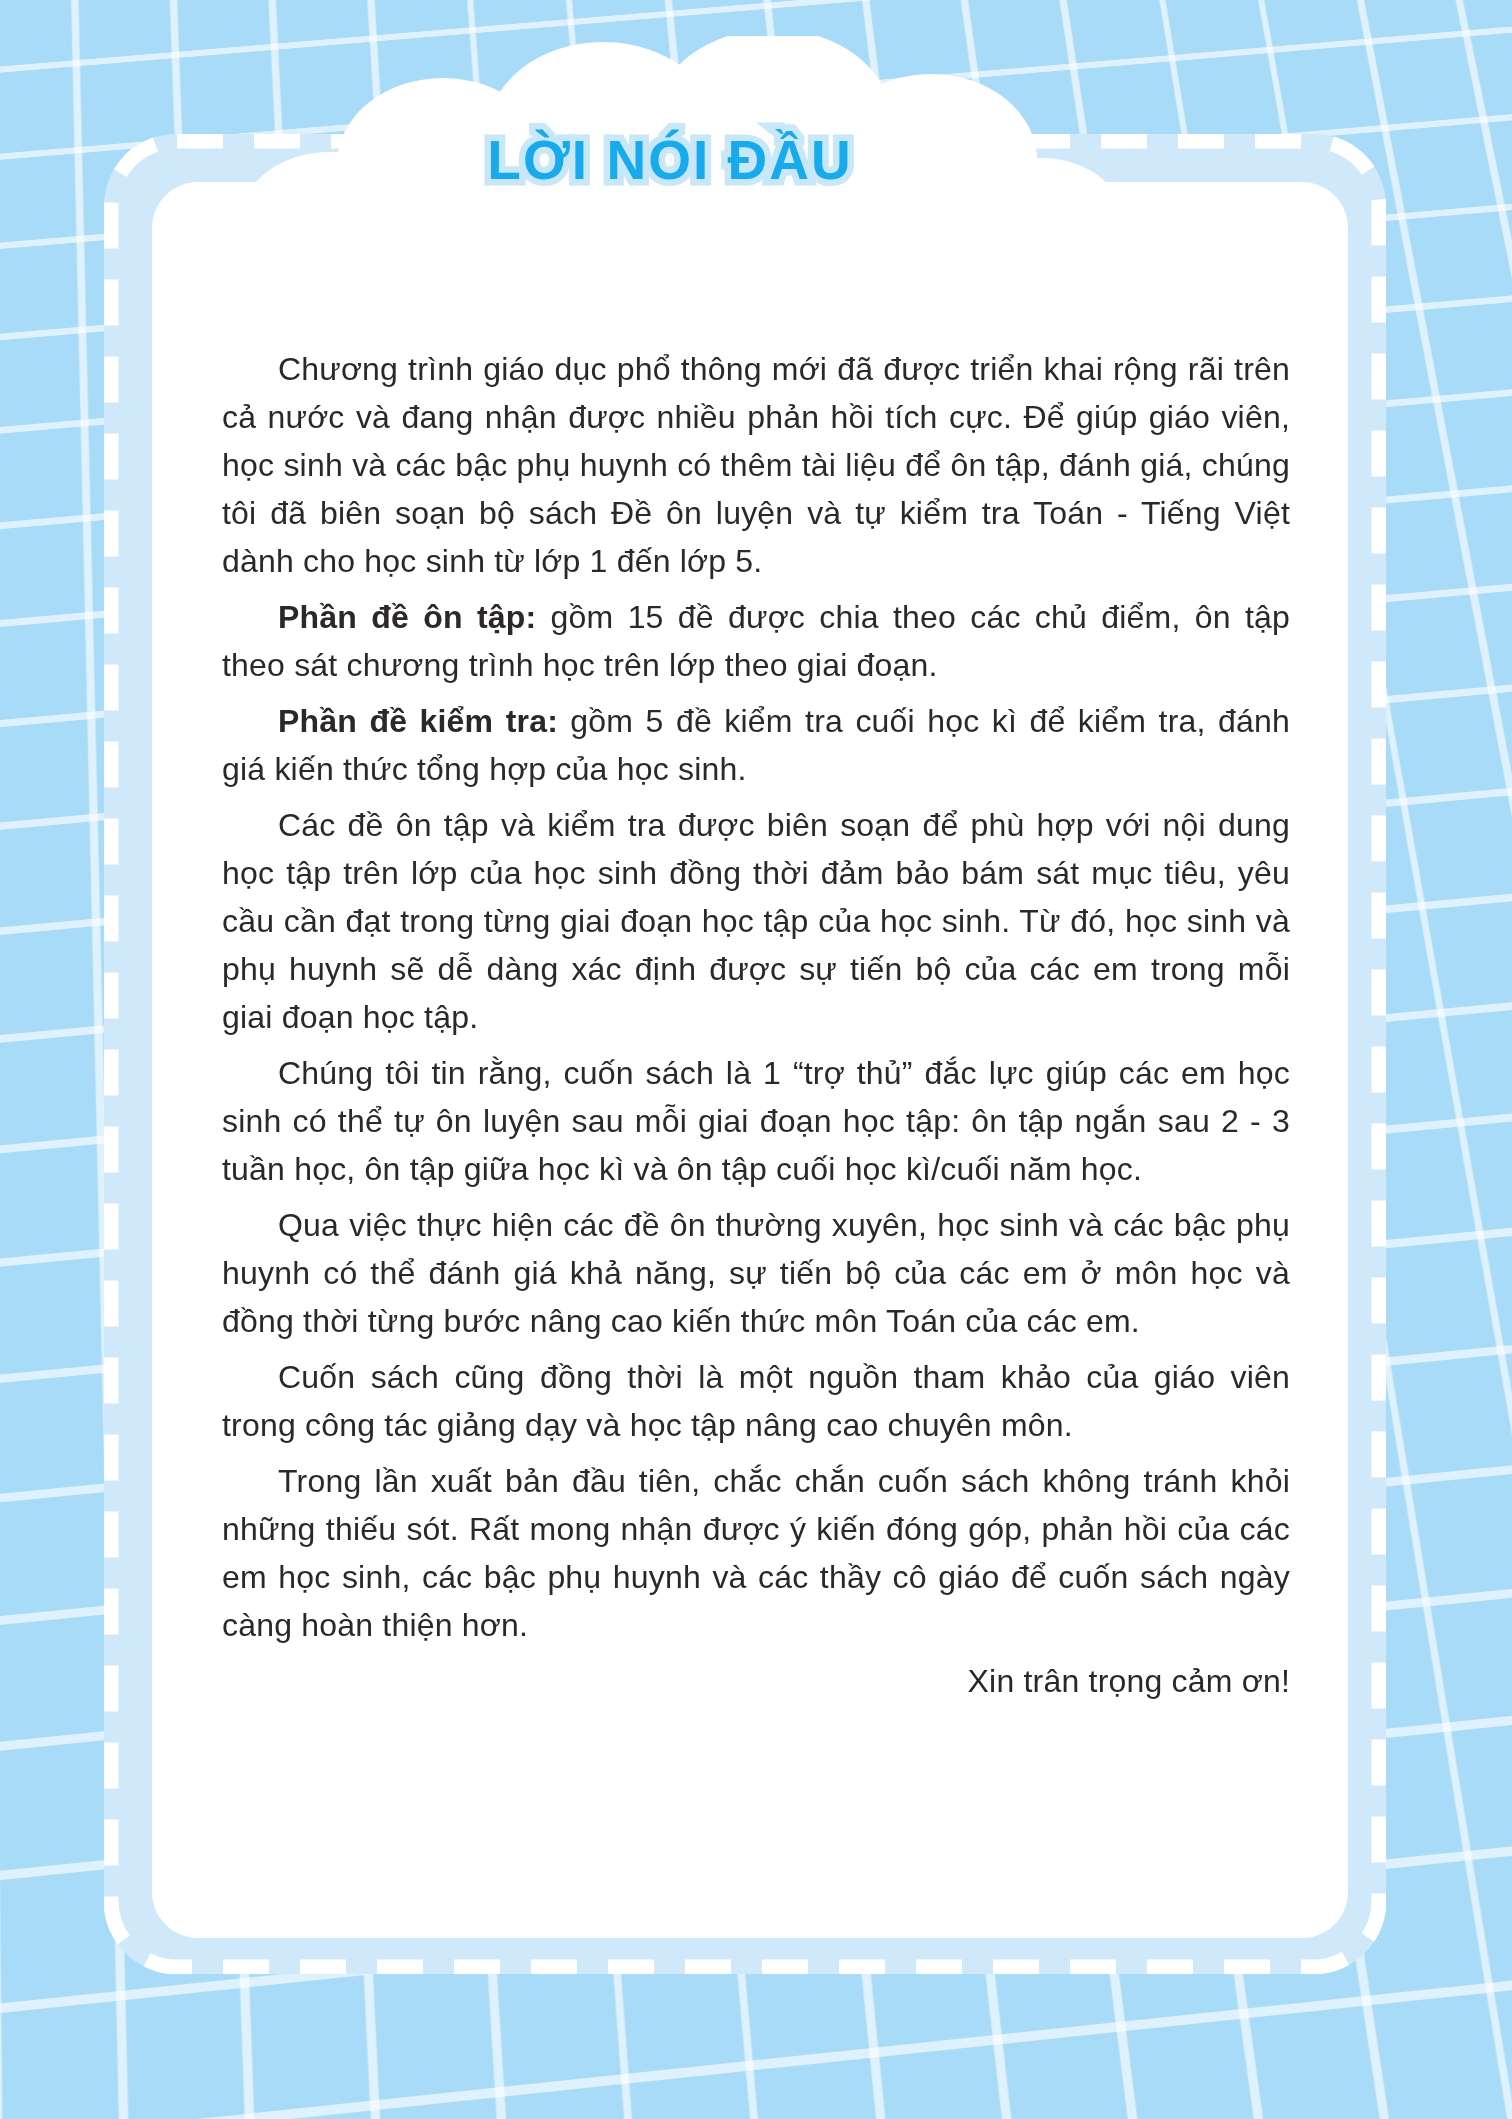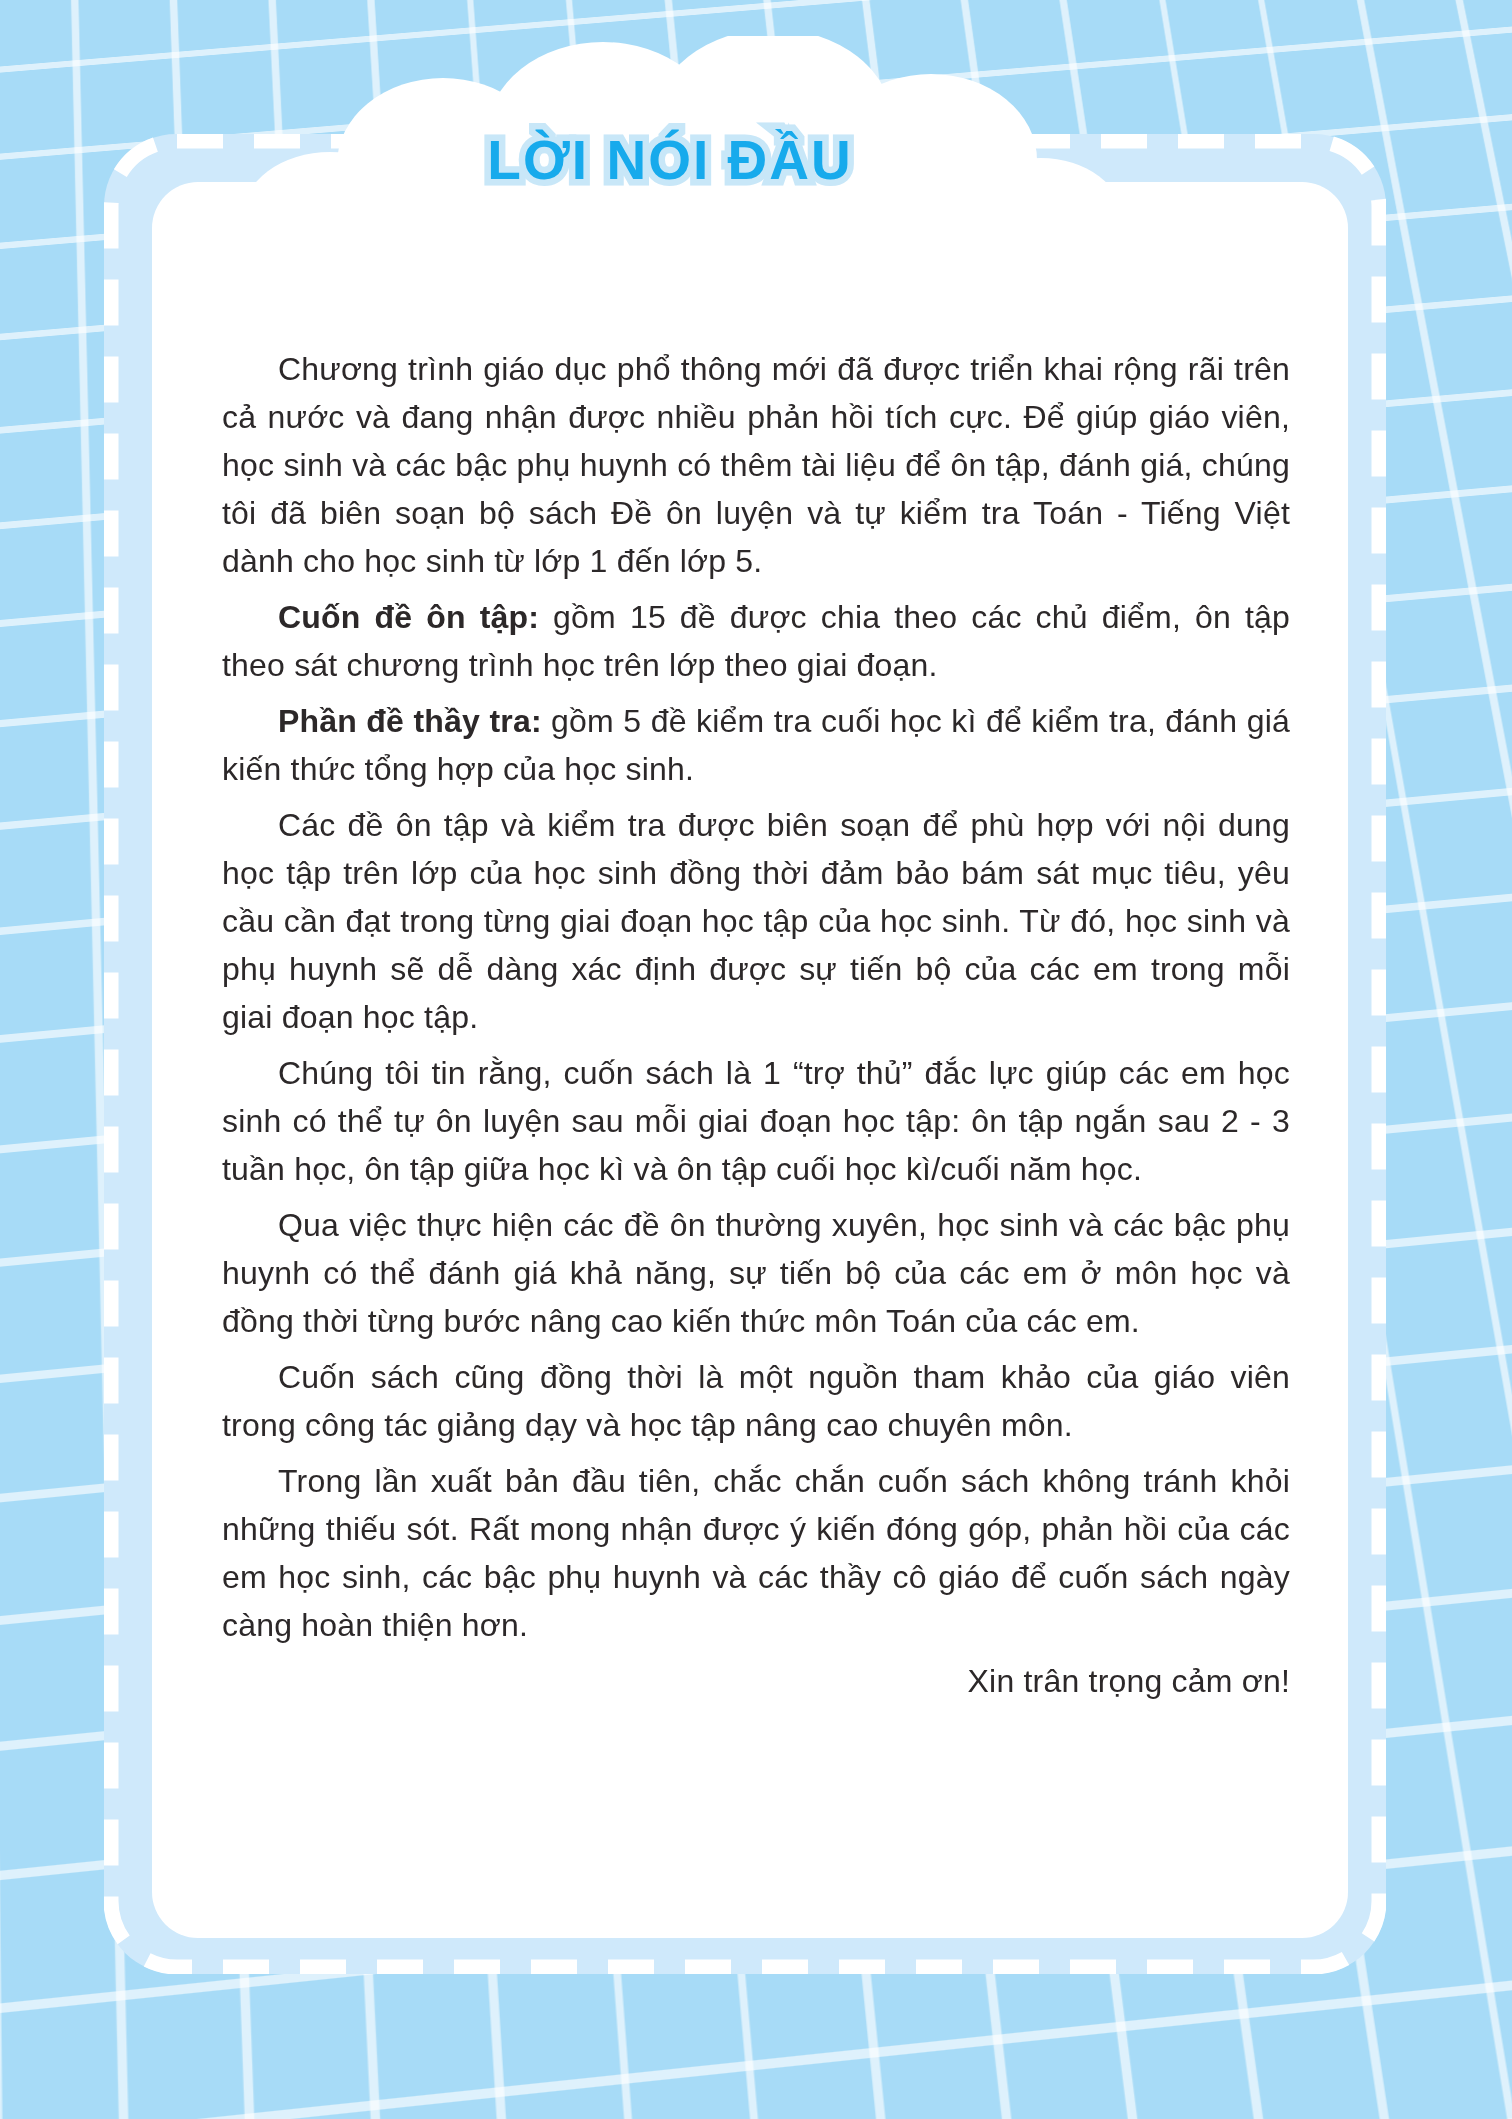--- a/index.html
+++ b/index.html
@@ -52,23 +52,23 @@
       <rect x="7" y="7" width="1268" height="1826" rx="66" ry="66" fill="none" stroke="#ffffff" stroke-width="15" stroke-dasharray="46 31" stroke-linecap="butt"></rect>
     </svg>
   </div>
 
   <div class="card">
     <div class="text">
 
       <p><span>Chương trình giáo dục phổ thông mới đã được triển khai rộng rãi trên cả nước và đang nhận được nhiều phản hồi tích cực. Để giúp giáo viên, học sinh và các bậc phụ huynh có thêm tài liệu để ôn tập, đánh giá, chúng tôi đã biên soạn bộ sách Đề ôn luyện và tự kiểm tra Toán - Tiếng Việt dành cho học sinh từ lớp 1 đến lớp 5.</span></p>
 
 
-      <p><span class="seg-bold">Cuốn đề ôn tập:</span><span> gồm 15 đề được chia theo các chủ điểm, ôn tập theo sát chương trình học trên lớp theo giai đoạn.</span></p>
+      <p><span class="seg-bold">Phần đề ôn tập:</span><span> gồm 15 đề được chia theo các chủ điểm, ôn tập theo sát chương trình học trên lớp theo giai đoạn.</span></p>
 
-      <p><span class="seg-bold">Phần đề thầy tra:</span><span> gồm 5 đề kiểm tra cuối học kì để kiểm tra, đánh giá kiến thức tổng hợp của học sinh.</span></p>
+      <p><span class="seg-bold">Phần đề kiểm tra:</span><span> gồm 5 đề kiểm tra cuối học kì để kiểm tra, đánh giá kiến thức tổng hợp của học sinh.</span></p>
 
       <p><span>Các đề ôn tập và kiểm tra được biên soạn để phù hợp với nội dung học tập trên lớp của học sinh đồng thời đảm bảo bám sát mục tiêu, yêu cầu cần đạt trong từng giai đoạn học tập của học sinh. Từ đó, học sinh và phụ huynh sẽ dễ dàng xác định được sự tiến bộ của các em trong mỗi giai đoạn học tập.</span></p>
 
 
       <p><span>Chúng tôi tin rằng, cuốn sách là 1 “trợ thủ” đắc lực giúp các em học sinh có thể tự ôn luyện sau mỗi giai đoạn học tập: ôn tập ngắn sau 2 - 3 tuần học, ôn tập giữa học kì và ôn tập cuối học kì/cuối năm học.</span></p>
 
       <p><span>Qua việc thực hiện các đề ôn thường xuyên, học sinh và các bậc phụ huynh có thể đánh giá khả năng, sự tiến bộ của các em ở môn học và đồng thời từng bước nâng cao kiến thức môn Toán của các em.</span></p>
 
       <p><span>Cuốn sách cũng đồng thời là một nguồn tham khảo của giáo viên trong công tác giảng dạy và học tập nâng cao chuyên môn.</span></p>
 

